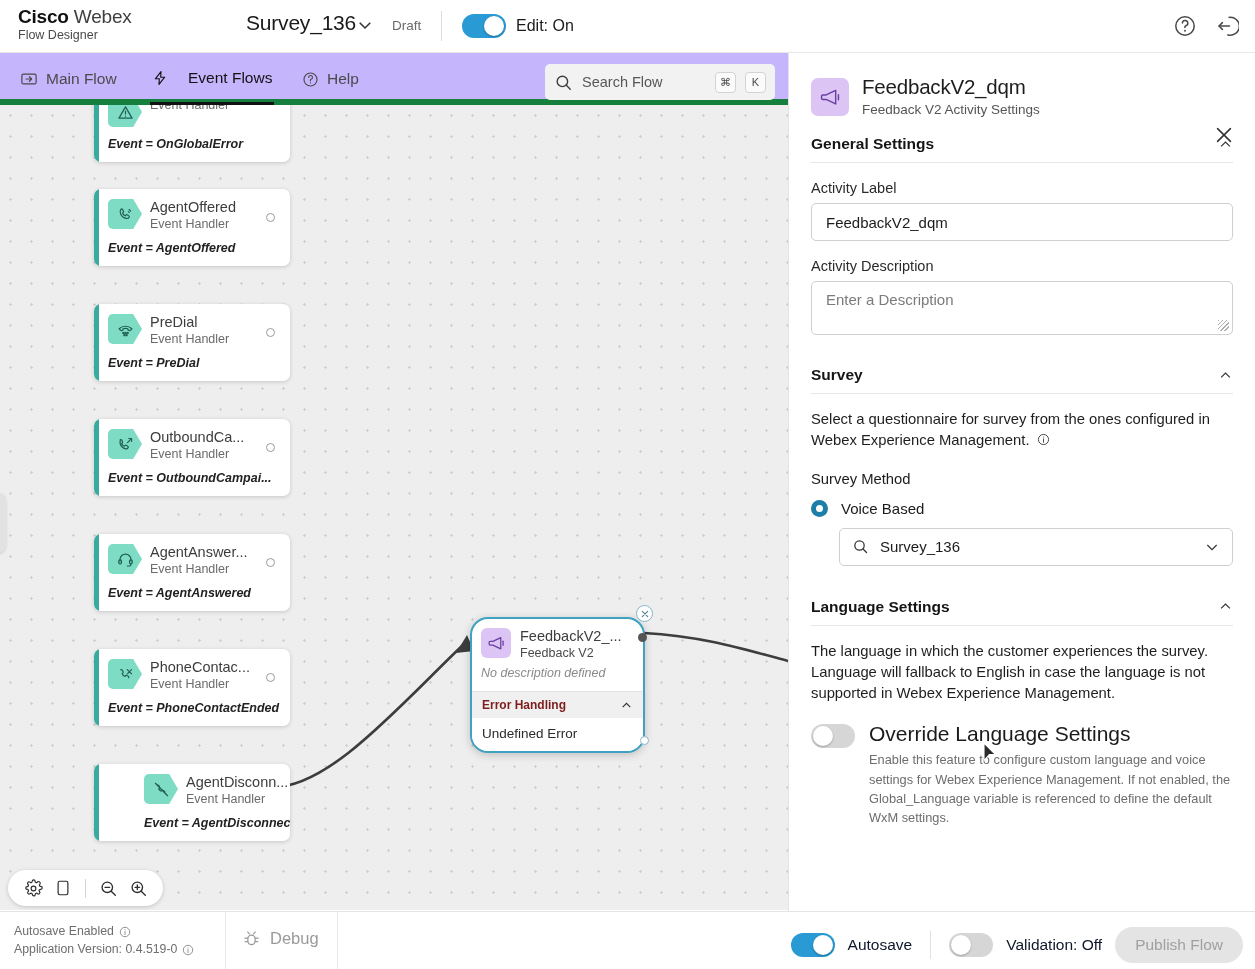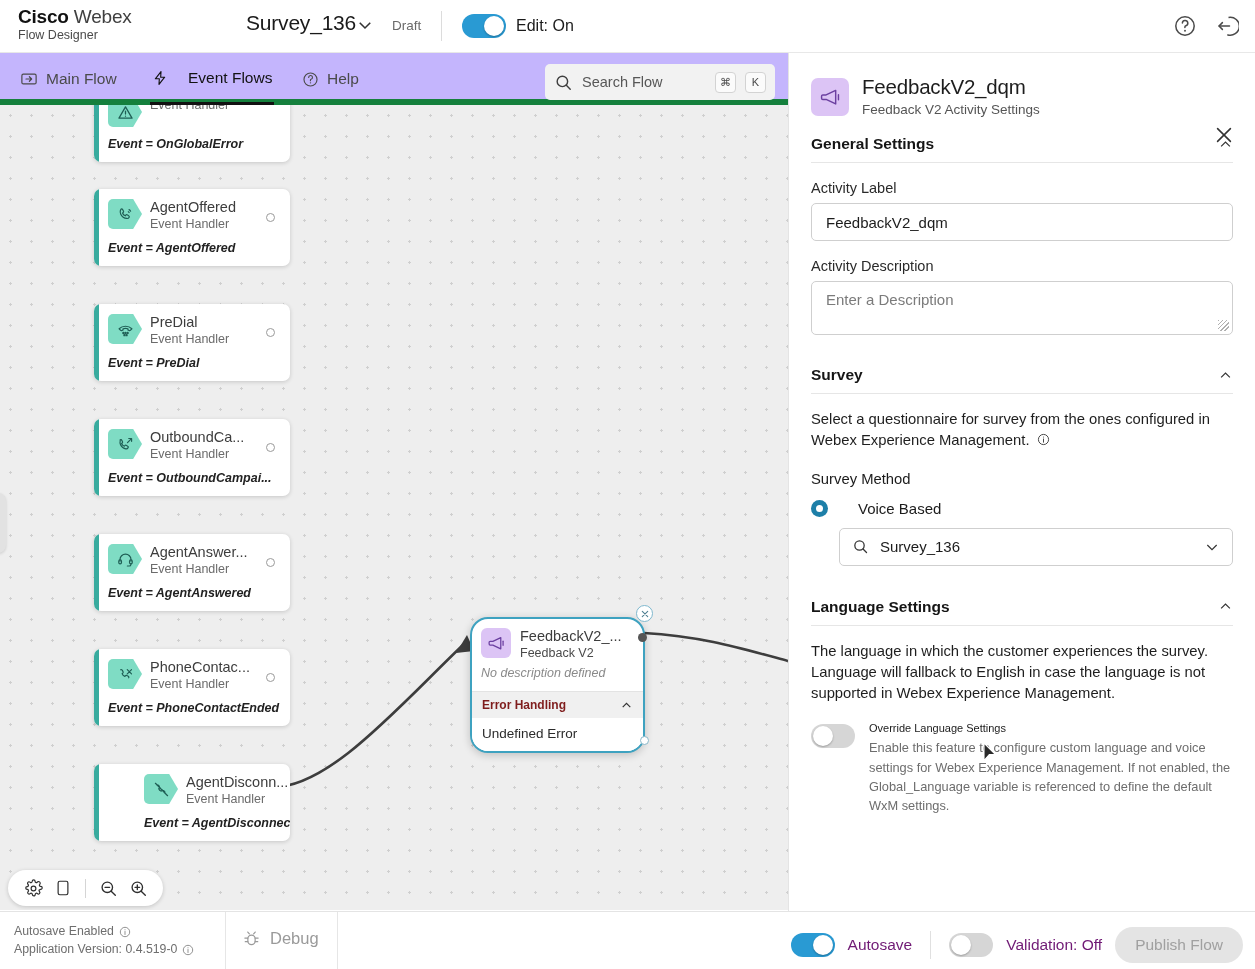--- a/index.html
+++ b/index.html
@@ -195,53 +195,53 @@
     padding: 9px 14px; font-size: 15px; color: #7b7b7b; position: relative;
     background: #fff; cursor: text;
   }
   .resize-grip {
     position: absolute; right: 3px; bottom: 3px; width: 11px; height: 11px;
     background: repeating-linear-gradient(135deg, #b0b0b0 0 1px, transparent 1px 3px);
   }
   .para { margin: 15px 22px 0 22px; font-size: 14.8px; color: #1e1e1e; line-height: 1.44; }
   .sub-label { font-size: 14.8px; color: #1b1b1b; margin: 19px 22px 0 22px; }
 
-  .radio-row { display: flex; align-items: center; gap: 30px; margin: 13px 22px 0 22px; }
+  .radio-row { display: flex; align-items: center; gap: 13px; margin: 13px 22px 0 22px; }
   .radio {
     width: 17px; height: 17px; border-radius: 50%; background: #1d7fa8;
     display: flex; align-items: center; justify-content: center; flex: none; cursor: pointer;
   }
   .radio i { width: 7px; height: 7px; border-radius: 50%; background: #fff; display: block; }
   .radio-label { font-size: 15px; color: #1b1b1b; }
 
   .selectbox {
     margin: 11px 22px 0 50px; height: 38px; border: 1px solid #cfcfcf; border-radius: 5px;
     display: flex; align-items: center; gap: 11px; padding: 0 12px; cursor: pointer; background: #fff;
   }
   .select-val { font-size: 15px; color: #1c1c1c; flex: 1; }
 
   .tog-row { display: flex; align-items: flex-start; gap: 14px; margin: 18px 22px 0 22px; }
-  .tog-title { font-size: 11px; color: #1b1b1b; }
+  .tog-title { font-size: 21px; color: #1b1b1b; }
   .tog-desc { font-size: 12.8px; color: #6d6d6d; line-height: 1.5; margin-top: 4px; }
 
   
   .footer {
     position: absolute; left: 0; top: 911px; width: 1255px; height: 58px;
     background: #fff; border-top: 1px solid #e4e4e4; display: flex; align-items: center;
   }
   .f-left { position: absolute; left: 14px; top: 11px; line-height: 1.45; }
   .f-line { font-size: 12.3px; color: #6e6e6e; display: flex; align-items: center; gap: 5px; }
   .f-sep1 { position: absolute; left: 225px; top: 0; width: 1px; height: 58px; background: #e6e6e6; }
   .f-sep2 { position: absolute; left: 337px; top: 0; width: 1px; height: 58px; background: #e6e6e6; }
   .debug {
     position: absolute; left: 242px; top: 17px; display: flex; align-items: center; gap: 9px;
     font-size: 16.5px; color: #9a9a9a; cursor: pointer;
   }
   .f-right { position: absolute; right: 12px; top: 15px; display: flex; align-items: center; gap: 13px; }
-  .f-txt { font-size: 15.5px; color: #701a75; }
+  .f-txt { font-size: 15.5px; color: #0f172a; }
   .f-divider { width: 1px; height: 28px; background: #e0e0e0; margin: 0 5px; }
   .publish {
     height: 36px; padding: 0 20px; border-radius: 18px; background: #e4e4e4;
     color: #a0a0a0; font-size: 15.5px; display: flex; align-items: center; cursor: default;
   }
   .cursor-arrow { position: absolute; left: 983px; top: 742px; z-index: 30; pointer-events: none; }
 </style>
 </head>
 <body>
 

